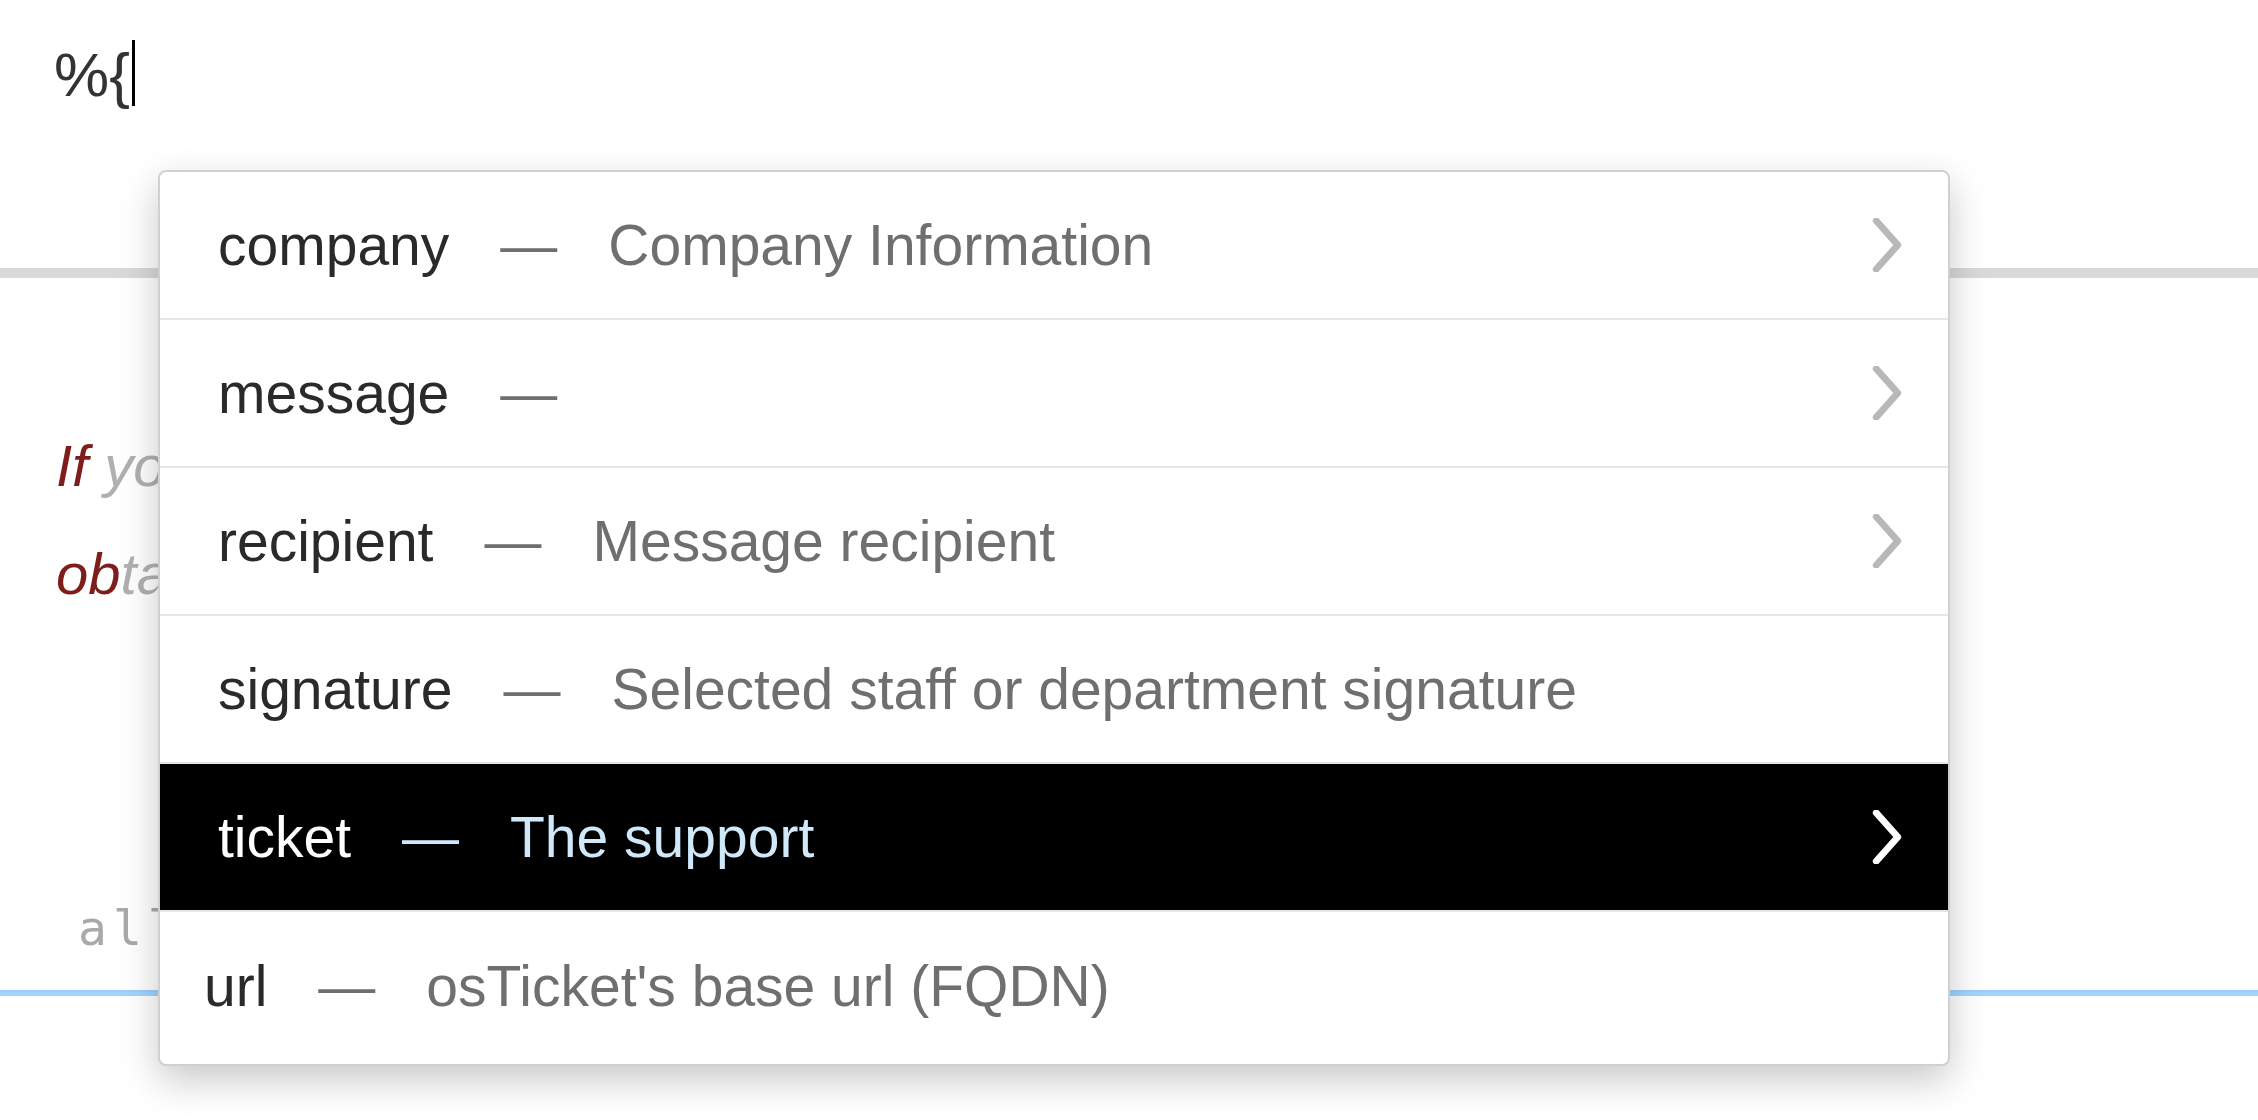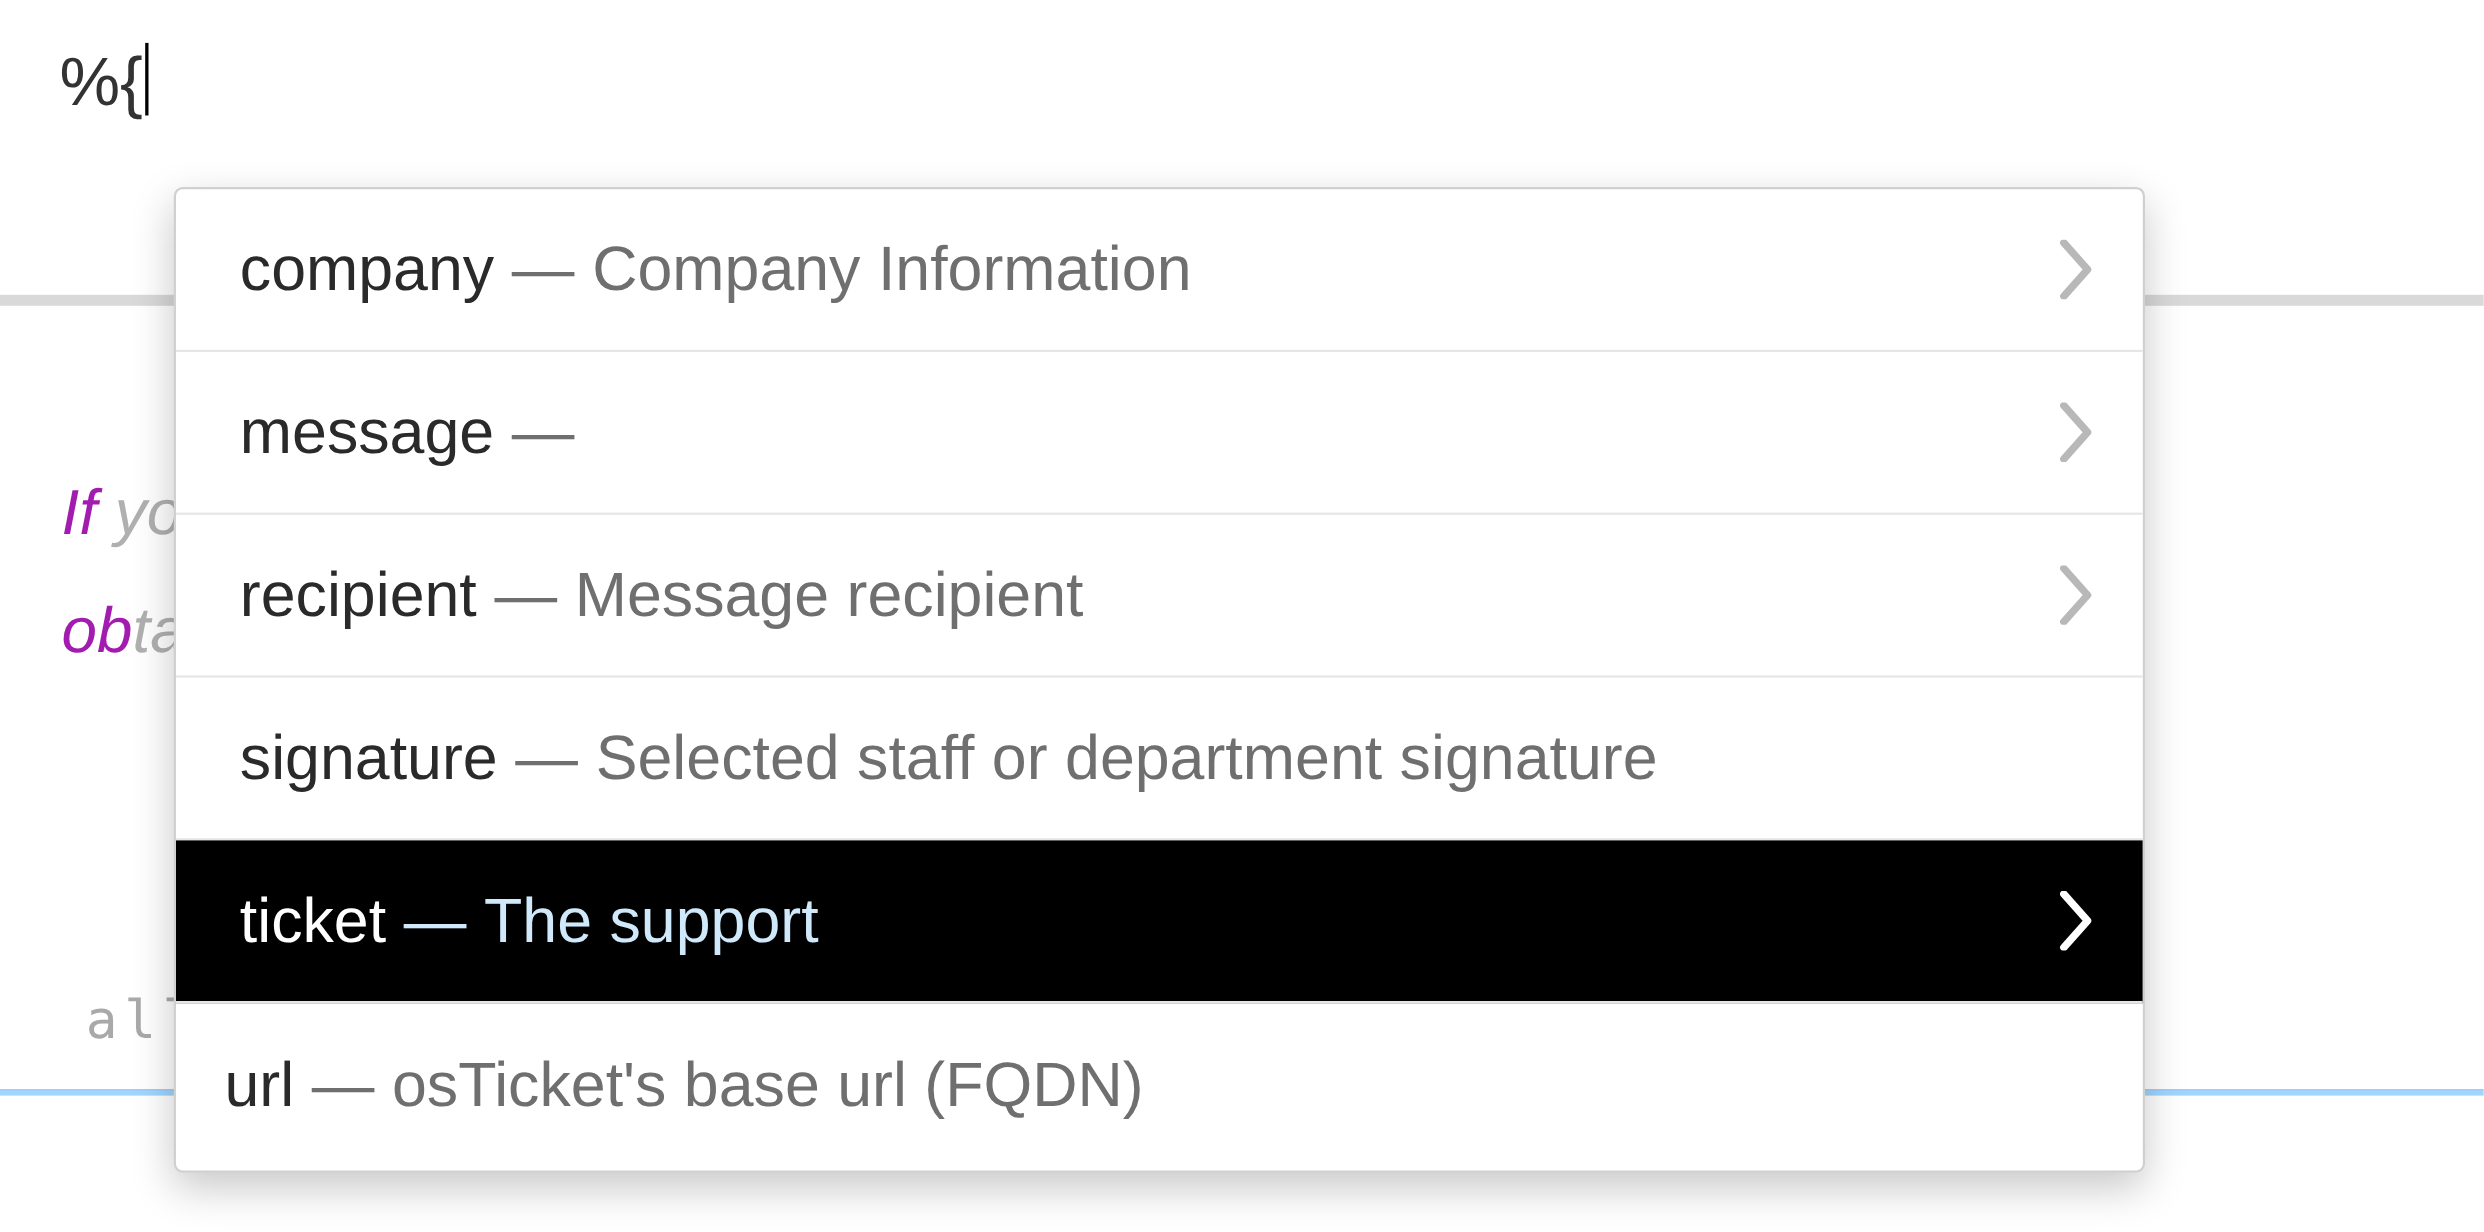--- a/index.html
+++ b/index.html
@@ -53,21 +53,21 @@
       font-size: 58px;
       font-style: italic;
       color: #b0b0b0;
       white-space: nowrap;
       overflow: hidden;
     }
     .ghost-line-1 { top: 432px; }
     .ghost-line-2 { top: 540px; }
 
     .ghost-text .dark {
-      color: #a21caf;
+      color: #7f1d1d;
     }
 
     
     .status-area {
       position: absolute;
       top: 866px;
       left: 0;
       right: 0;
       height: 120px;
     }
@@ -116,20 +116,21 @@
       height: 148px;
       display: flex;
       align-items: center;
       padding-left: 58px;
       padding-right: 46px;
       border-bottom: 2px solid #e6e6e6;
       font-size: 57px;
       color: #6f6f6f;
       cursor: pointer;
       position: relative;
+      gap: 35px;
     }
     .popup-item:last-child { border-bottom: none; padding-left: 44px; }
     .popup-item.selected {
       background: #000000;
       color: #cfe9fb;
     }
     .popup-item .key {
       color: #2a2a2a;
       font-weight: 400;
     }

